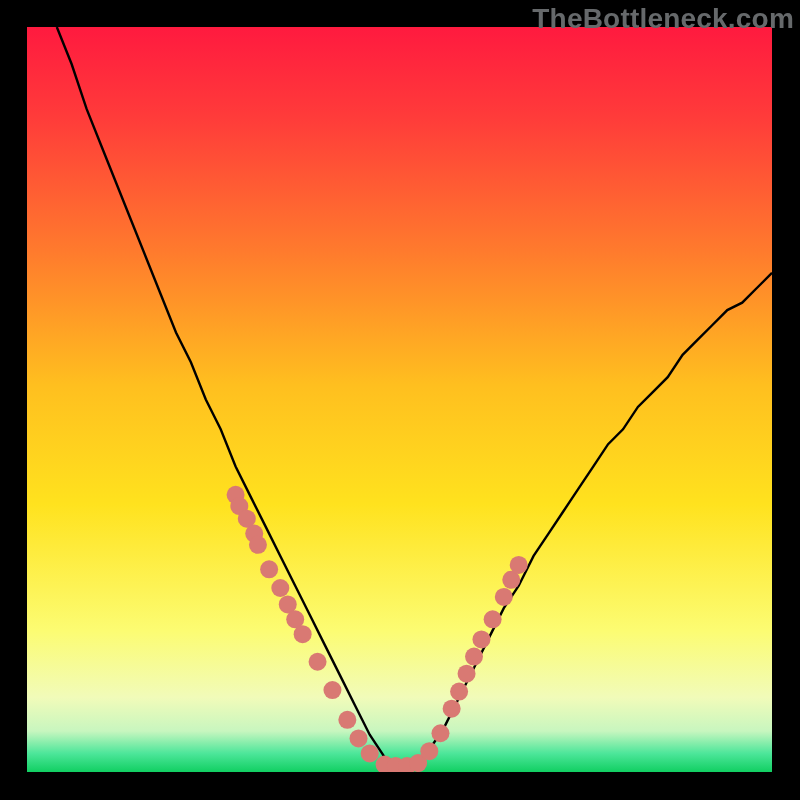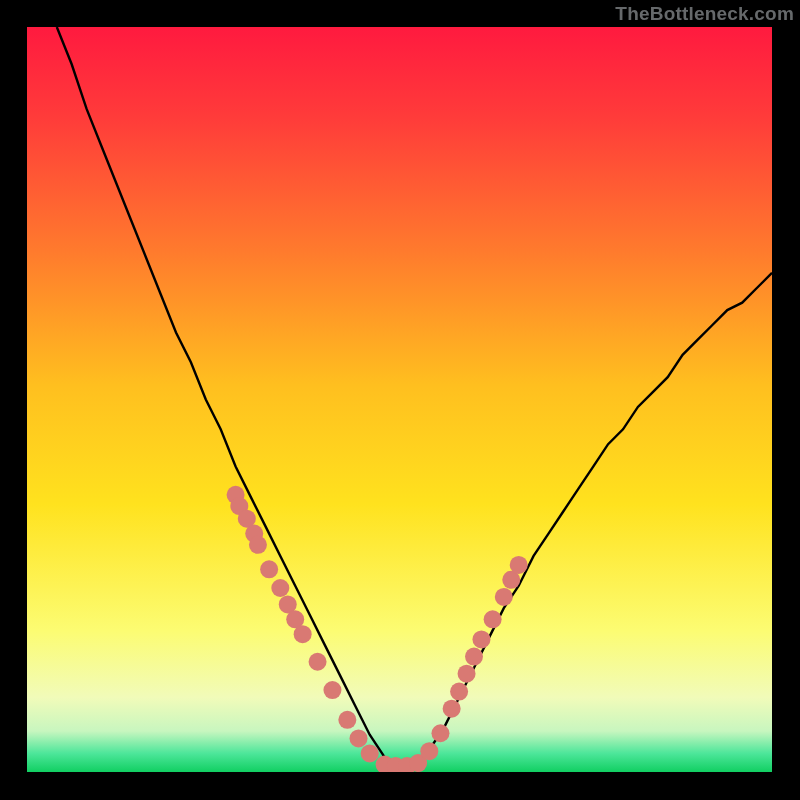--- a/index.html
+++ b/index.html
@@ -23,21 +23,21 @@
     left: 0;
     top: 0;
     width: 745px;
     height: 745px;
   }
   .attribution {
     position: absolute;
     top: 3px;
     right: 6px;
     font-family: Arial, Helvetica, sans-serif;
-    font-size: 19px;
+    font-size: 28px;
     font-weight: 600;
     color: #66696b;
     letter-spacing: 0.2px;
   }
 </style>
 </head>
 <body>
 
 <div class="frame">
   <svg class="plot-area" viewBox="0 0 745 745">

